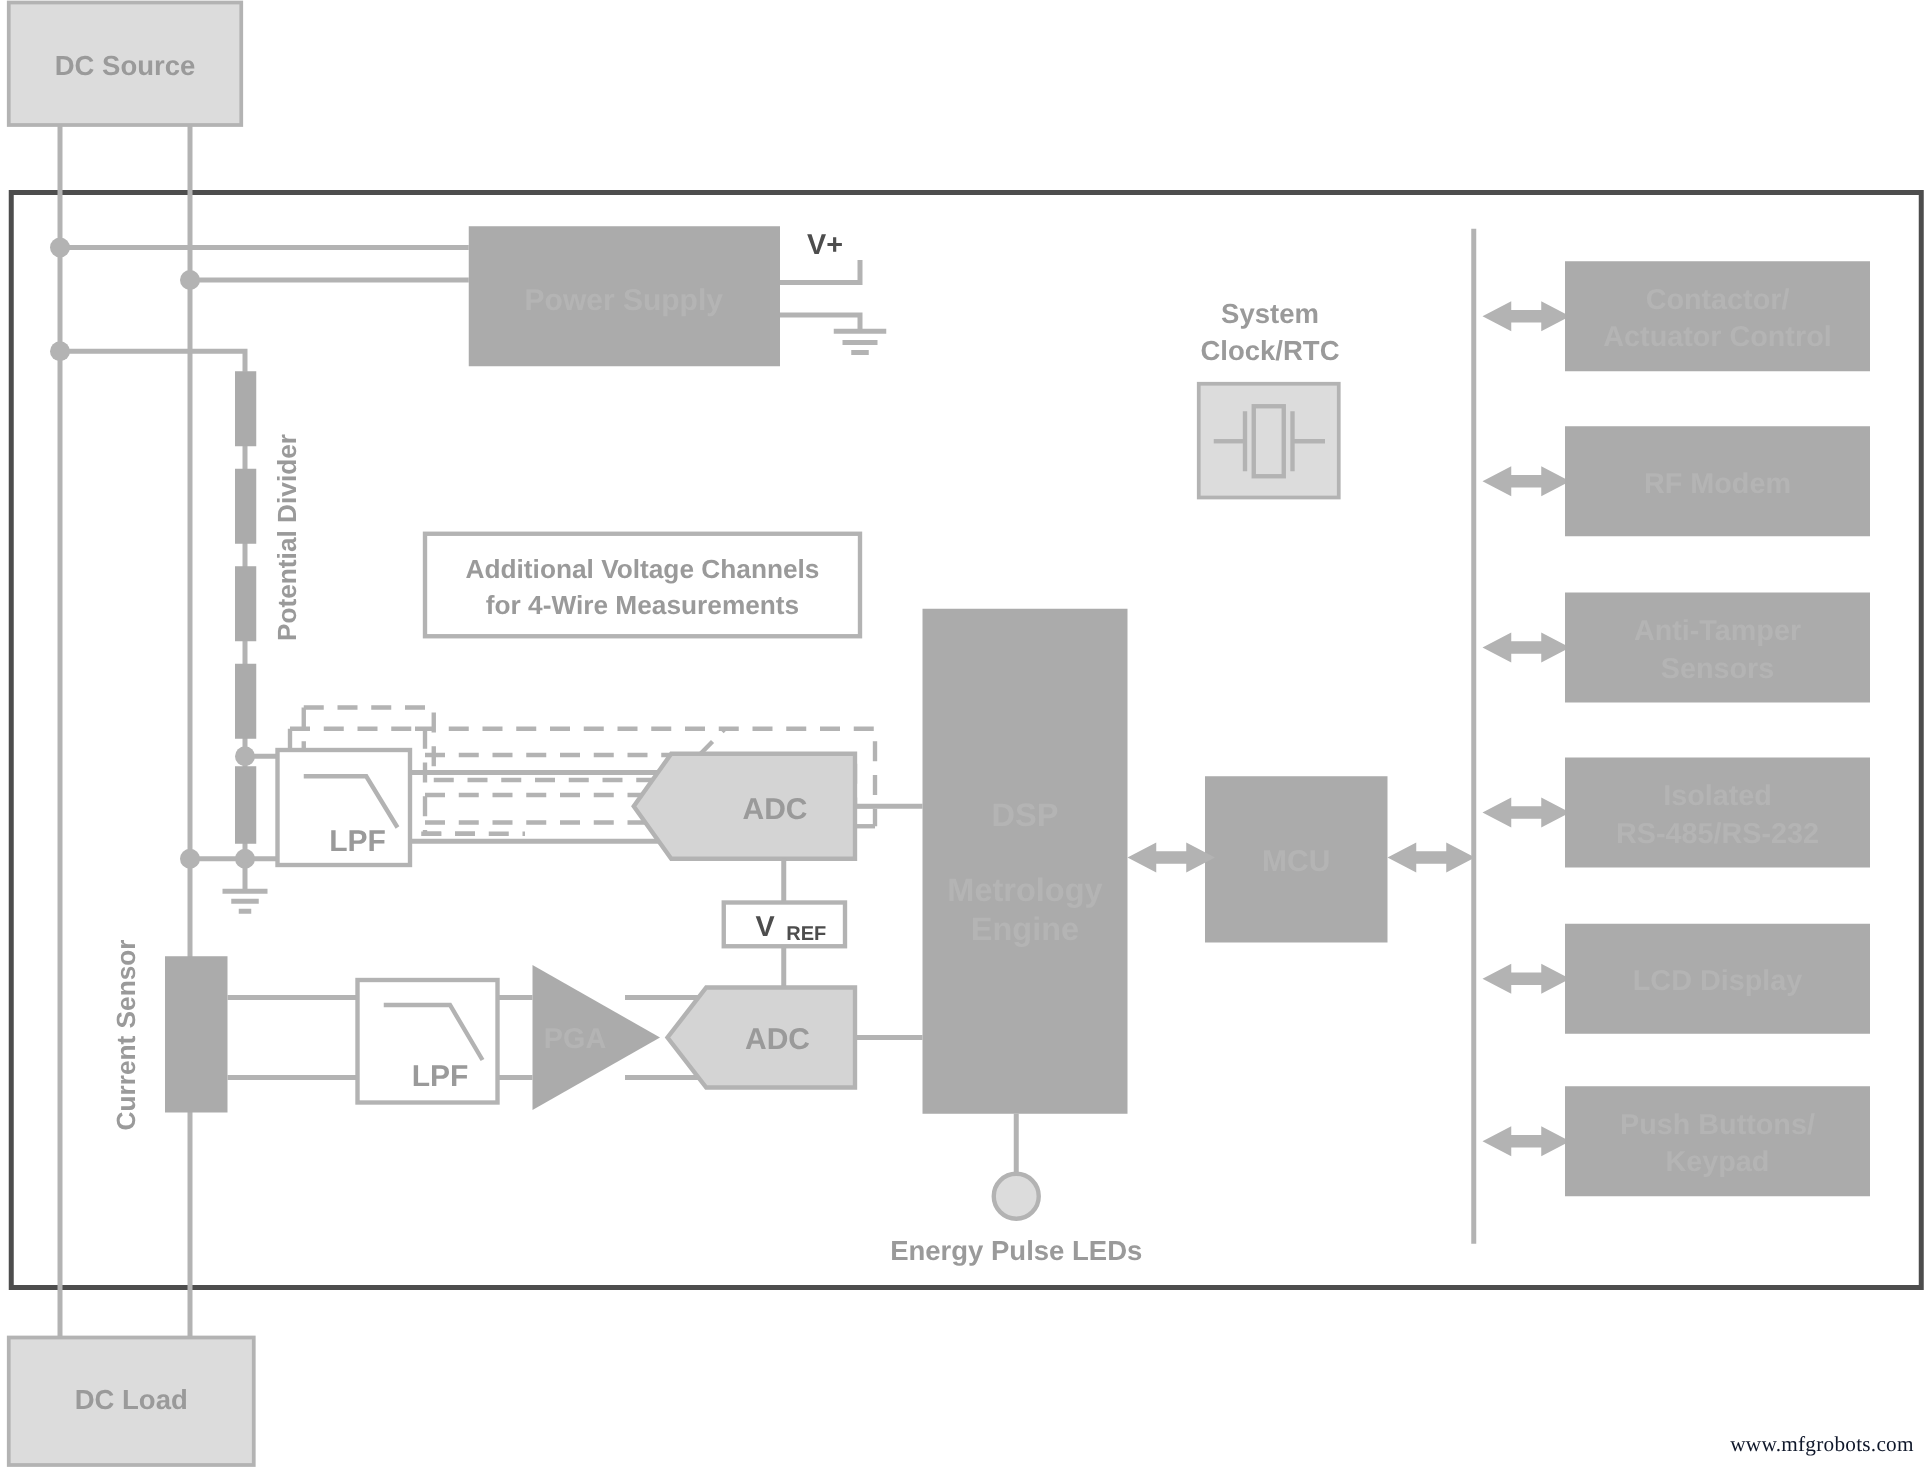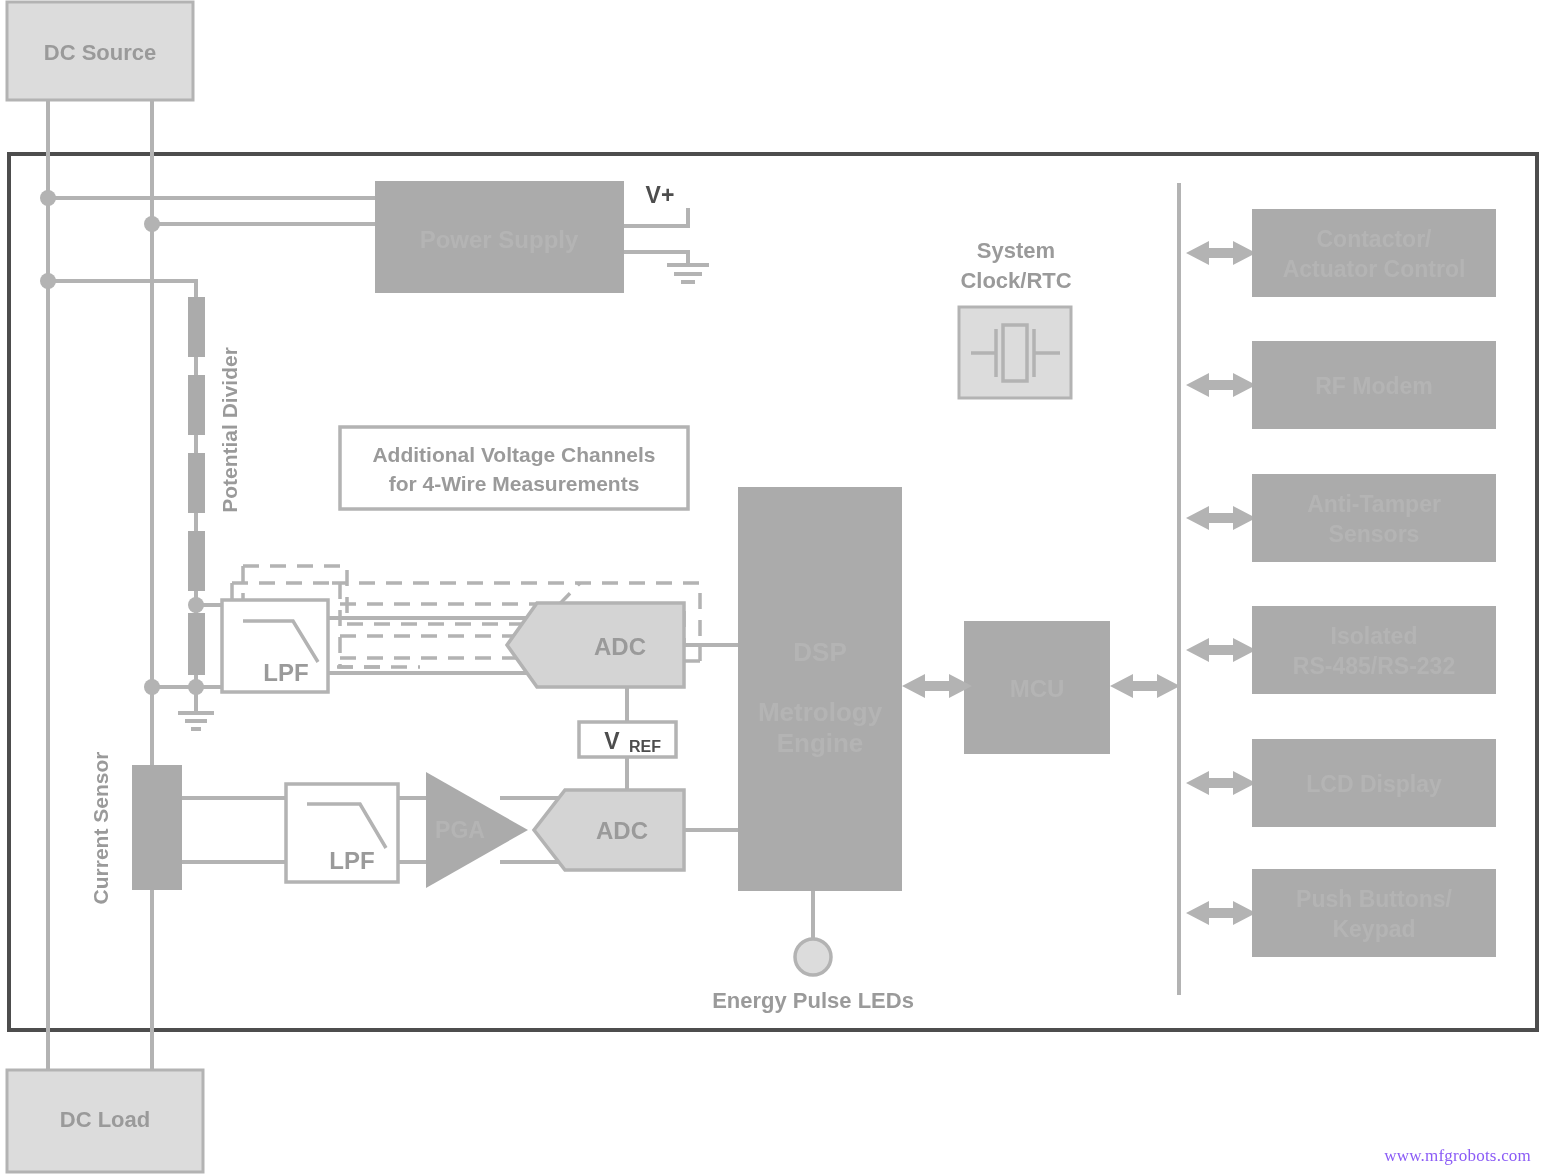--- a/index.html
+++ b/index.html
@@ -84,21 +84,21 @@
   }
   .arrowfill {
     fill: #b3b3b3;
   }
   .watermark {
     position: absolute;
     right: 12px;
     bottom: 8px;
     font-family: "Liberation Serif", serif;
     font-size: 17px;
-    color: #8b5cf6;
+    color: #0f172a;
     letter-spacing: 0.2px;
   }
 </style>
 </head>
 <body>
 
 <div id="stage">
 
   <svg id="diagram" viewBox="0 0 1543 1174">
 

